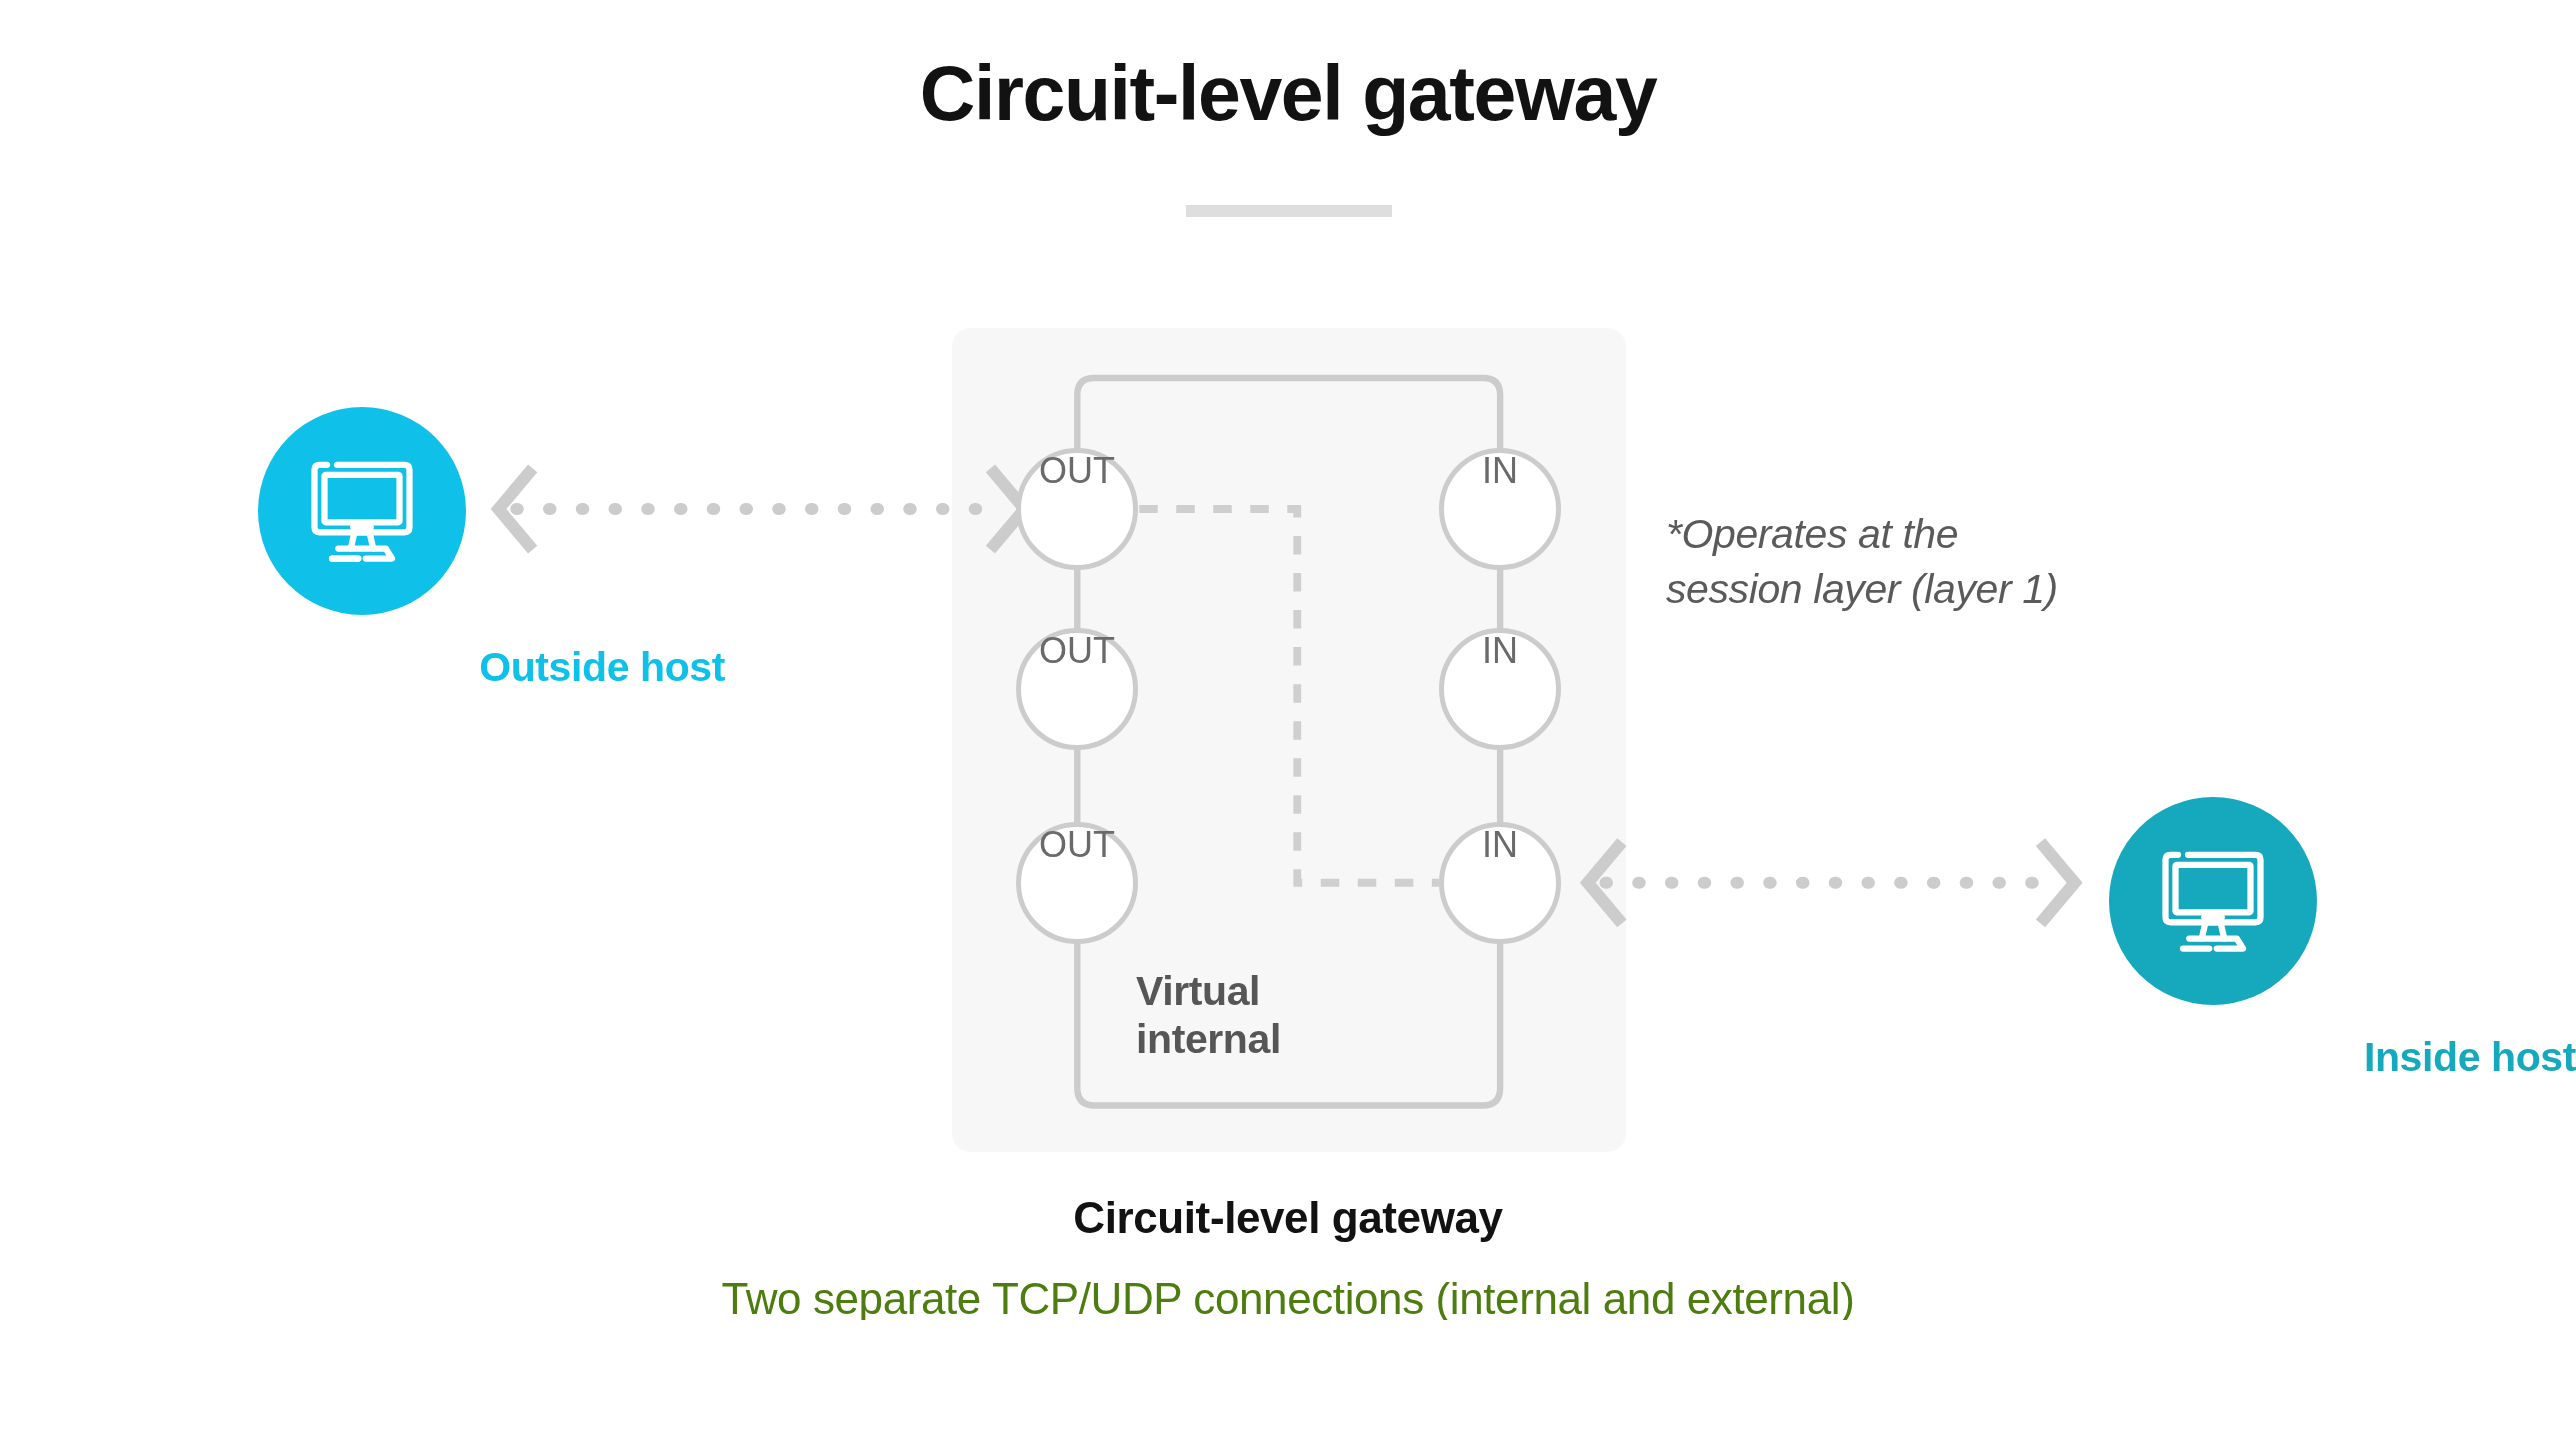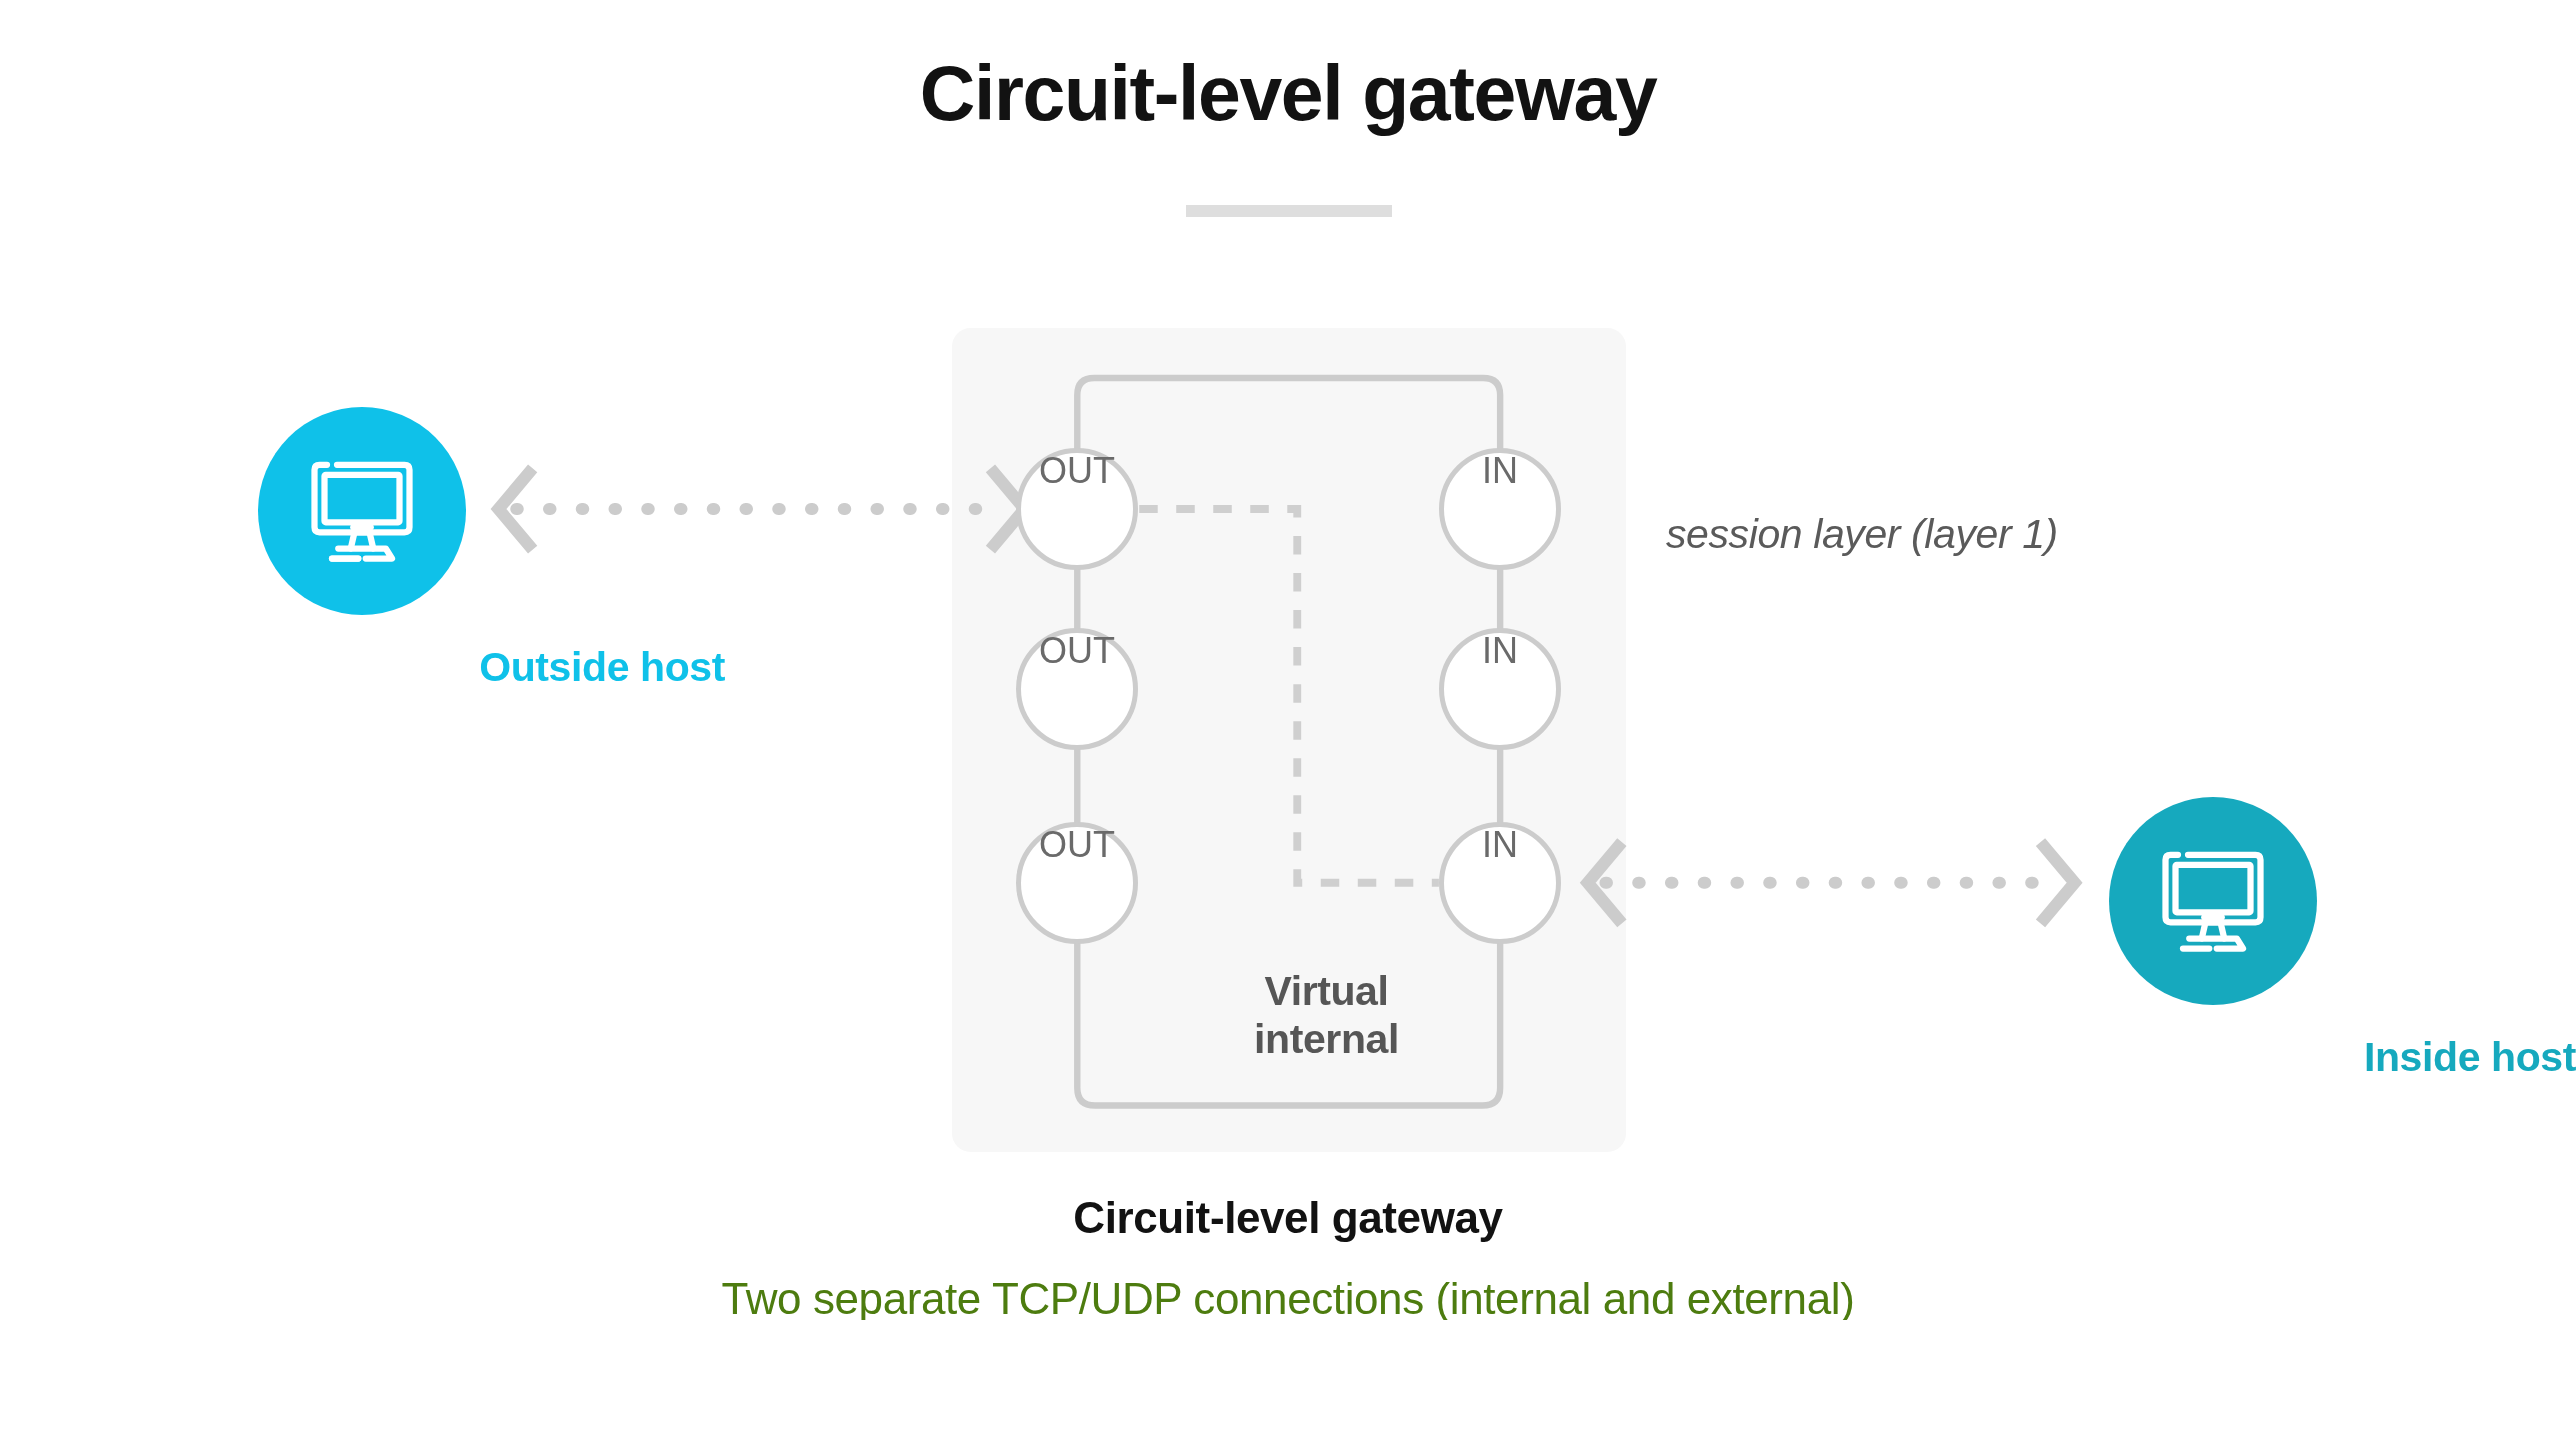--- a/index.html
+++ b/index.html
@@ -136,24 +136,24 @@
     font-size: 36px;
     font-weight: 400;
     color: #6a6a6a;
     letter-spacing: 0px;
     line-height: 1;
   }
 
   
   #virtual-circuit {
     position: absolute;
-    left: 1184px;
+    left: 1136px;
     top: 967px;
     width: 285px;
-    text-align: center;
+    text-align: left;
     font-size: 41px;
     font-weight: 700;
     line-height: 1.18;
     color: #565656;
     letter-spacing: -0.4px;
   }
 
   
   #session-note {
     position: absolute;
@@ -283,20 +283,21 @@
           <path d="M 41 80 L 44 67 L 56 67 L 59 80"></path>
           <path d="M 31 80 L 69 80 L 74 88 L 53 88"></path>
           <line x1="26" y1="88" x2="47" y2="88"></line>
         </g>
       </svg>
     </div>
     <div id="inside-label" class="host-label">Inside host</div>
   </div>
 
   <div id="session-note">
+    <div>*Operates at the</div>
     <div>session layer (layer 1)</div>
   </div>
 
   <div id="caption-title">Circuit-level gateway</div>
   <div id="caption-sub">Two separate TCP/UDP connections (internal and external)</div>
 
 </div>
 
 
 </body></html>

